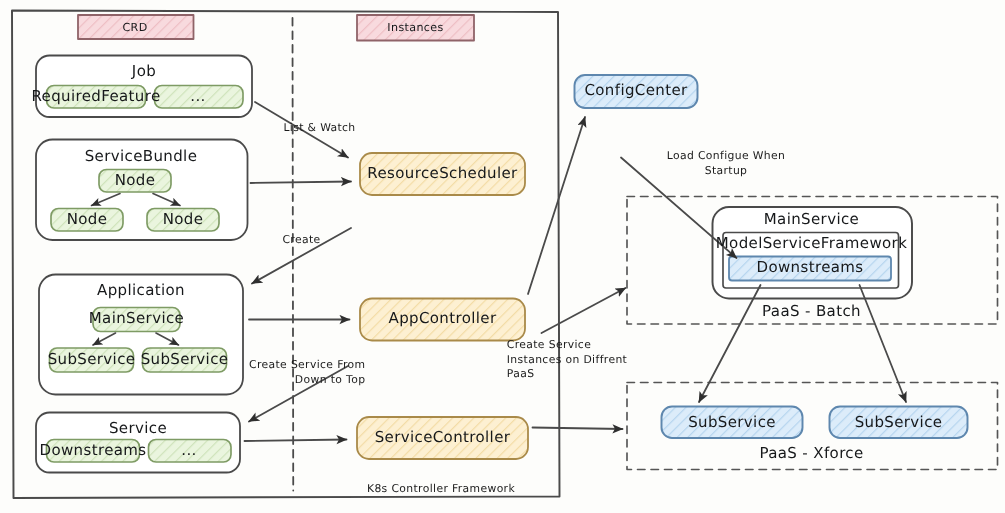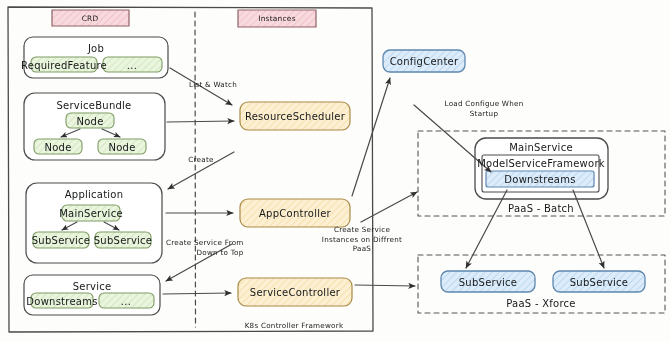--- a/index.html
+++ b/index.html
@@ -142,21 +142,21 @@
 
   <div class="lbl ctr" style="left:213px;top:80px">List &amp; Watch</div>
   <div class="lbl ctr" style="left:201px;top:155px">Create</div>
 
 
   <div class="lbl" style="left:166px;top:238px">
     <div>Create Service From</div>
     <div style="text-align:right">Down to  Top</div>
   </div>
 
-  <div class="lbl ctr" style="left:362px;top:225px;text-align:center">
+  <div class="lbl ctr" style="left:378px;top:225px;text-align:left">
     <div>Create Service</div>
     <div>Instances on Diffrent</div>
     <div>PaaS</div>
   </div>
 
   <div class="lbl ctr" style="left:484px;top:99px;text-align:center">
     <div>Load Configue When</div>
     <div>Startup</div>
   </div>
 

